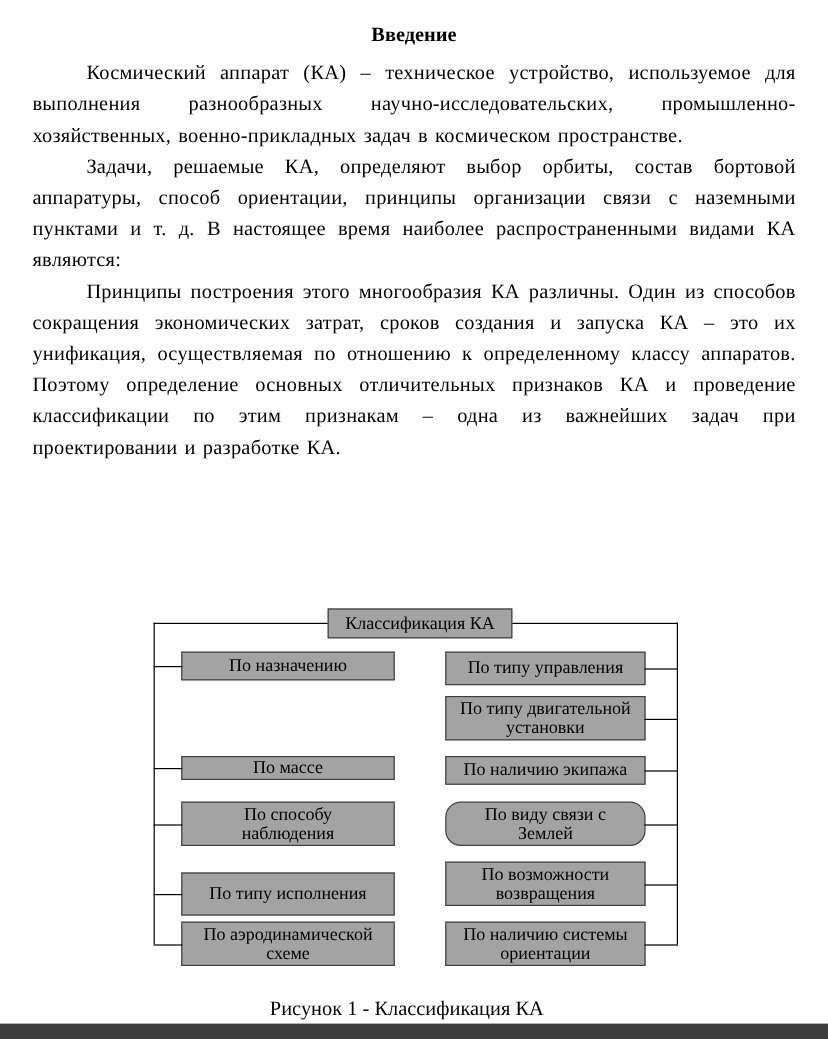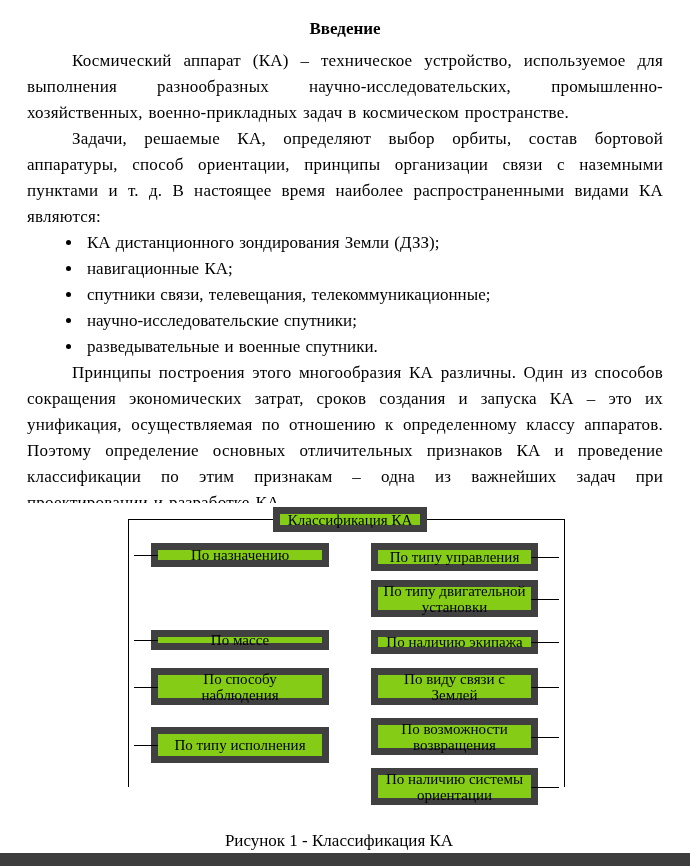--- a/index.html
+++ b/index.html
@@ -50,22 +50,22 @@
   
   .diagram {
     position: relative;
     width: 440px;
     height: 302px;
     margin: 4px 0 0 126px;
   }
   .dbox {
     position: absolute;
     box-sizing: border-box;
-    border: 7px solid #404040;
-    background: #84cc16;
+    border: 1px solid #404040;
+    background: #a3a3a3;
     display: flex;
     align-items: center;
     justify-content: center;
     text-align: center;
     font-size: 15px;
     line-height: 16px;
     padding: 2px 4px;
   }
   .root { left: 147px; top: 0; width: 154px; height: 25px; }
   .bl { left: 25px;  width: 178px; }
@@ -80,21 +80,21 @@
   }
   .l0 { top: 36px;  height: 24px; }
   .l1 { top: 73px;  height: 37px; }
   .l2 { top: 123px; height: 20px; }
   .l3 { top: 161px; height: 37px; }
   .l4 { top: 220px; height: 36px; }
   .l5 { top: 261px; height: 37px; }
   .r0 { top: 36px;  height: 28px; }
   .r1 { top: 73px;  height: 37px; }
   .r2 { top: 123px; height: 24px; }
-  .r3 { top: 161px; height: 37px; }
+  .r3 { top: 161px; height: 37px; border-radius: 13px; }
   .r4 { top: 211px; height: 37px; }
   .r5 { top: 261px; height: 37px; }
   .narrow { padding-left: 26px; padding-right: 26px; }
   .spine {
     position: absolute; top: 12px; height: 268px; width: 1px; background: #000;
   }
   .spine-left  { left: 2px; }
   .spine-right { left: 438px; }
   .topconn {
     position: absolute; top: 12px; height: 1px; background: #000;
@@ -116,42 +116,36 @@
 </style>
 </head>
 <body>
 
 <div class="page">
 
   <div class="text-block">
     <h1 class="title">Введение</h1>
     <p class="para">Космический аппарат (КА) – техническое устройство, используемое для выполнения разнообразных научно-исследовательских, промышленно-хозяйственных, военно-прикладных задач в космическом пространстве.</p>
     <p class="para">Задачи, решаемые КА, определяют выбор орбиты, состав бортовой аппаратуры, способ ориентации, принципы организации связи с наземными пунктами и т. д. В настоящее время наиболее распространенными видами КА являются:</p>
-    <ul class="bullets">
-      <li>КА дистанционного зондирования Земли (ДЗЗ);</li>
-      <li>навигационные КА;</li>
-      <li>спутники связи, телевещания, телекоммуникационные;</li>
-      <li>научно-исследовательские спутники;</li>
-      <li>разведывательные и военные спутники.</li>
-    </ul>
     <p class="para">Принципы построения этого многообразия КА различны. Один из способов сокращения экономических затрат, сроков создания и запуска КА – это их унификация, осуществляемая по отношению к определенному классу аппаратов. Поэтому определение основных отличительных признаков КА и проведение классификации по этим признакам – одна из важнейших задач при проектировании и разработке КА.</p>
   </div>
 
   <div class="diagram">
     <div class="spine spine-left"></div>
     <div class="spine spine-right"></div>
     <div class="topconn topconn-left"></div>
     <div class="topconn topconn-right"></div>
 
     <div class="dbox root">Классификация КА</div>
 
     <div class="dbox bl l0">По назначению</div>
     <div class="dbox bl l2">По массе</div>
     <div class="dbox bl l3 narrow">По способу наблюдения</div>
     <div class="dbox bl l4">По типу исполнения</div>
+    <div class="dbox bl l5">По аэродинамической схеме</div>
 
     <div class="dbox br r0">По типу управления</div>
     <div class="dbox br r1">По типу двигательной установки</div>
     <div class="dbox br r2">По наличию экипажа</div>
     <div class="dbox br r3 narrow">По виду связи с Землей</div>
     <div class="dbox br r4">По возможности возвращения</div>
     <div class="dbox br r5">По наличию системы ориентации</div>
   </div>
 
   <p class="caption">Рисунок 1 - Классификация КА</p>

